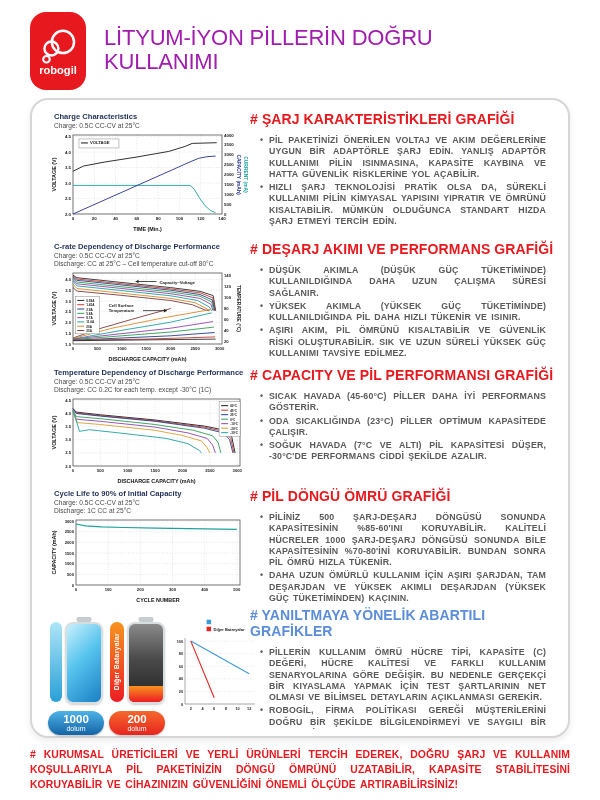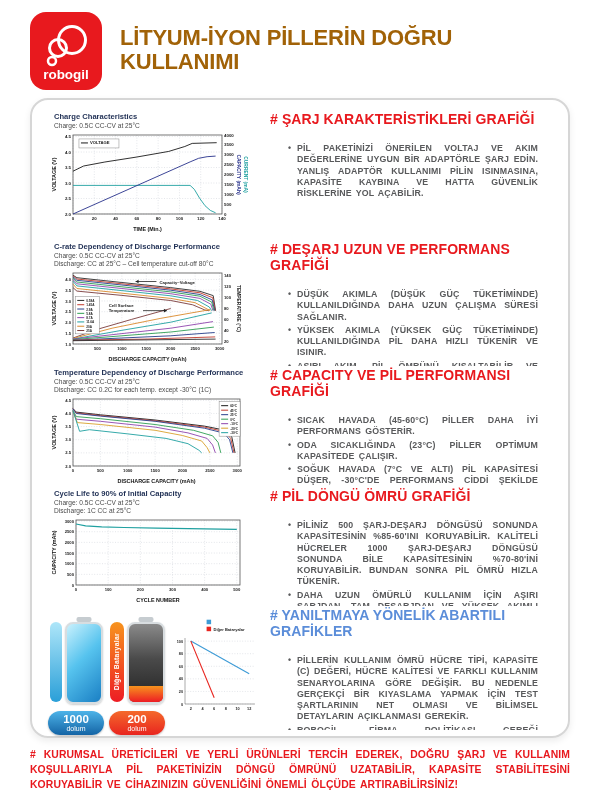--- a/index.html
+++ b/index.html
@@ -1,38 +1,38 @@
 <!DOCTYPE html>
 <html><head>
 <meta charset="utf-8">
 <style>
   html,body{margin:0;padding:0;}
   body{width:600px;height:800px;background:#ffffff;overflow:hidden;
        font-family:"Liberation Sans",sans-serif;}
   
   .header{display:flex;align-items:flex-start;padding:12px 30px 0 30px;}
-  .logo{width:72px;height:78px;background:#e8191e;border-radius:16px;flex:0 0 auto;
+  .logo{width:56px;height:78px;background:#e8191e;border-radius:16px;flex:0 0 auto;
         display:flex;align-items:center;justify-content:center;}
-  .title{color:#a16207;font-weight:700;font-size:22px;line-height:1.1;
+  .title{color:#a21caf;font-weight:400;font-size:22px;line-height:1.1;
          margin:14px 0 0 18px;letter-spacing:-0.2px;width:430px;}
   
   .panel{margin:8px 30px 0 30px;border:2px solid #d6d6d6;border-radius:18px;
          padding:10px 12px;height:640px;box-sizing:border-box;
          box-shadow:0 3px 7px rgba(0,0,0,0.08);
-         display:grid;grid-template-columns:206px 1fr;column-gap:20px;
+         display:grid;grid-template-columns:206px 1fr;column-gap:0;
          grid-template-rows:130px 126px 121px 119px 124px;}
   
   .chart-block{overflow:hidden;padding-left:4px;}
   .chart-title{font-size:7.6px;font-weight:bold;color:#1f2f54;margin:2px 0 1px 6px;}
   .chart-sub{font-size:6.6px;color:#4a4a4a;margin:0 0 0 6px;line-height:1.25;}
   .chart-canvas{margin-top:1px;}
   
   .sec{overflow:hidden;padding-right:2px;}
   .sec-h{font-size:14px;font-weight:800;margin:1px 0 2px 0;letter-spacing:0.1px;}
-  .sec ul{margin:16px;padding:0;list-style:none;}
+  .sec ul{margin:8px;padding:0;list-style:none;}
   .sec li{position:relative;padding-left:11px;margin-bottom:2px;
           font-size:8.8px;font-weight:bold;color:#58595b;line-height:1.28;
           text-align:justify;letter-spacing:0.15px;word-spacing:1.5px;}
   .sec li::before{content:"\2022";position:absolute;left:2px;top:0;color:#58595b;}
   
   .bat-row{display:flex;gap:5px;align-items:flex-start;padding:10px 0 0 4px;}
   .bat-group{display:flex;flex-direction:column;align-items:center;}
   .bat-top{display:flex;gap:3px;align-items:flex-start;padding-top:6px;}
   .bat-bar{width:12px;height:80px;border-radius:7px;}
   .bar-blue{background:linear-gradient(180deg,#aee6f9,#2a9fd8);}
@@ -128,20 +128,21 @@
           <text x="99.5" y="100" font-size="5.4" font-weight="bold" text-anchor="middle" fill="#111">TIME (Min.)</text>
           <text transform="rotate(-90 6 43.5)" x="6" y="45.5" font-size="5.4" font-weight="bold" text-anchor="middle" fill="#111">VOLTAGE (V)</text>
           <text transform="rotate(90 189 43.5)" x="189" y="43.5" font-size="4.9" font-weight="bold" text-anchor="middle" fill="#27318b">CAPACITY (mAh)</text>
           <text transform="rotate(90 196 43.5)" x="196" y="43.5" font-size="4.9" font-weight="bold" text-anchor="middle" fill="#1fa0a0">CURRENT (mA)</text>
         </svg></div>
   </div>
   <div class="sec">
     <div class="sec-h" style="color: rgb(232, 25, 30);">#  ŞARJ KARAKTERİSTİKLERİ GRAFİĞİ</div>
     <ul>
       <li>PİL PAKETİNİZİ ÖNERİLEN VOLTAJ VE AKIM DEĞERLERİNE UYGUN BİR ADAPTÖRLE ŞARJ EDİN. YANLIŞ ADAPTÖR KULLANIMI PİLİN ISINMASINA, KAPASİTE KAYBINA VE HATTA GÜVENLİK RİSKLERİNE YOL AÇABİLİR.</li>
+      <li>HIZLI ŞARJ TEKNOLOJİSİ PRATİK OLSA DA, SÜREKLİ KULLANIMI PİLİN KİMYASAL YAPISINI YIPRATIR VE ÖMRÜNÜ KISALTABİLİR. MÜMKÜN OLDUĞUNCA STANDART HIZDA ŞARJ ETMEYİ TERCİH EDİN.</li>
     </ul>
   </div>
 
   <div class="chart-block">
     <div class="chart-title">C-rate Dependency of Discharge Performance</div>
     <div class="chart-sub">Charge: 0.5C CC-CV at 25°C</div>
     <div class="chart-sub">Discharge: CC at 25°C – Cell temperature cut-off 80°C</div>
     <div class="chart-canvas"><svg width="200" height="94" viewBox="0 0 200 94" xmlns="http://www.w3.org/2000/svg" font-family="Liberation Sans, sans-serif">
           <line x1="25" y1="4" x2="25" y2="75" stroke="#c9cdd4" stroke-width="0.5" stroke-dasharray="1,1.6"></line>
           <text x="25" y="81" font-size="4.2" text-anchor="middle" font-weight="bold" fill="#222">0</text>
@@ -218,21 +219,21 @@
           <line x1="29.235" y1="57.23" x2="36.235" y2="57.23" stroke="#d9892b" stroke-width="1"></line>
           <text x="38.235" y="58.73" font-size="3.1" font-weight="bold" fill="#222">20A</text>
           <line x1="29.235" y1="61.53" x2="36.235" y2="61.53" stroke="#7a3b3b" stroke-width="1"></line>
           <text x="38.235" y="63.03" font-size="3.1" font-weight="bold" fill="#222">25A</text>
           <text x="99.5" y="92" font-size="5.4" font-weight="bold" text-anchor="middle" fill="#111">DISCHARGE CAPACITY (mAh)</text>
           <text transform="rotate(-90 6 39.5)" x="6" y="41.5" font-size="5.4" font-weight="bold" text-anchor="middle" fill="#111">VOLTAGE (V)</text>
           <text transform="rotate(90 189 39.5)" x="189" y="39.5" font-size="4.9" font-weight="bold" text-anchor="middle" fill="#222222">TEMPERATURE (°C)</text>
         </svg></div>
   </div>
   <div class="sec">
-    <div class="sec-h" style="color: rgb(232, 25, 30);">#  DEŞARJ UZUN VE PERFORMANS GRAFİĞİ</div>
+    <div class="sec-h" style="color: rgb(232, 25, 30);">#  DEŞARJ AKIMI VE PERFORMANS GRAFİĞİ</div>
     <ul>
       <li>DÜŞÜK AKIMLA (DÜŞÜK GÜÇ TÜKETİMİNDE) KULLANILDIĞINDA DAHA UZUN ÇALIŞMA SÜRESİ SAĞLANIR.</li>
       <li>YÜKSEK AKIMLA (YÜKSEK GÜÇ TÜKETİMİNDE) KULLANILDIĞINDA PİL DAHA HIZLI TÜKENİR VE ISINIR.</li>
       <li>AŞIRI AKIM, PİL ÖMRÜNÜ KISALTABİLİR VE GÜVENLİK RİSKİ OLUŞTURABİLİR. SIK VE UZUN SÜRELİ YÜKSEK GÜÇ KULLANIMI TAVSİYE EDİLMEZ.</li>
     </ul>
   </div>
 
   <div class="chart-block">
     <div class="chart-title">Temperature Dependency of Discharge Performance</div>
     <div class="chart-sub">Charge: 0.5C CC-CV at 25°C</div>

